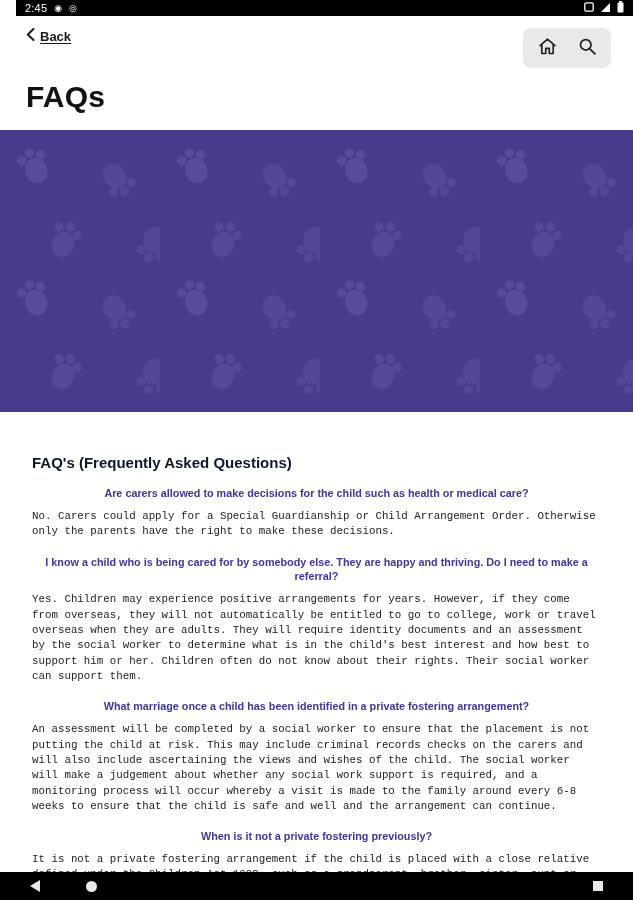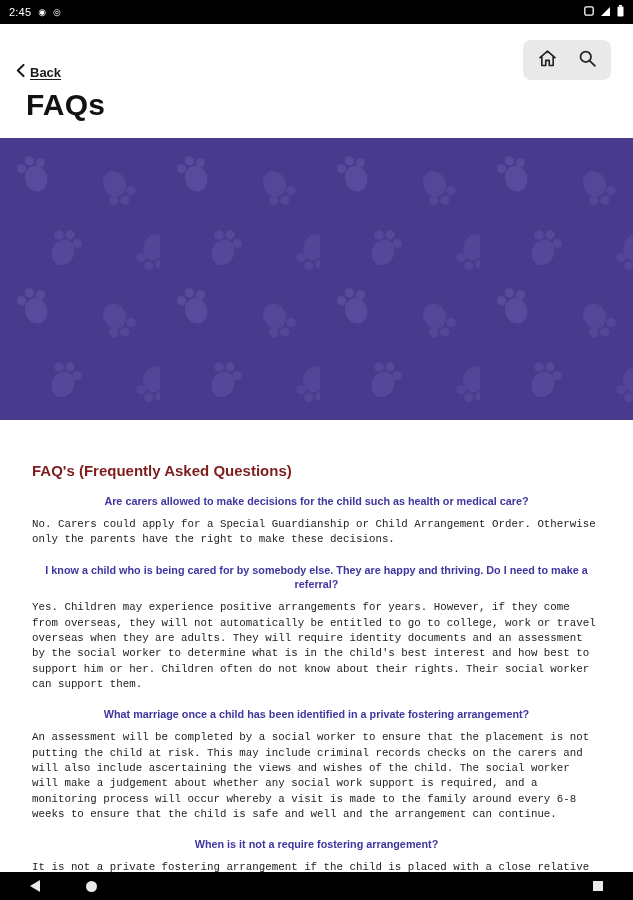--- a/index.html
+++ b/index.html
@@ -6,30 +6,30 @@
   html,body { background:#555; }
   body { font-family:"Liberation Sans", sans-serif; }
   .phone {
     width:633px; height:900px; margin:0 auto; background:#ffffff;
     position:relative; overflow:hidden;
   }
   
   .status-bar {
     height:16px; background:#000; color:#fff;
     display:flex; justify-content:space-between; align-items:center;
-    padding:12px 9px; font-size:11px;
+    padding:4px 9px; font-size:11px;margin-left:16px;
   }
   .sb-left { display:flex; align-items:center; gap:7px; }
   .sb-right { display:flex; align-items:center; gap:6px; }
   .sb-time { font-size:11px; letter-spacing:.2px; }
   .sb-glyph { font-size:9px; line-height:1; color:#fff; }
   
   .header-row {
-    display:flex; justify-content:space-between; align-items:flex-end;
-    padding:12px 22px 0 16px; height:56px; background:#fff;
+    display:flex; justify-content:space-between; align-items:flex-start;
+    padding:12px 22px 0 26px; height:56px; background:#fff;
   }
   .back-btn {
     display:flex; align-items:center; gap:5px; background:none; border:none;
     font-family:"Liberation Sans", sans-serif;
     font-size:13px; font-weight:bold; color:#1a1a1a; cursor:pointer;
     text-decoration:underline; text-underline-offset:2px;
   }
   .back-btn svg { text-decoration:none; }
   .header-pill {
     background:#e9e9ea; border-radius:8px; display:flex; align-items:center;
@@ -41,21 +41,21 @@
   }
   .page-title {
     font-size:30px; font-weight:700; color:#121212;
     padding:8px 26px 16px 26px; letter-spacing:.2px;
   }
   
   .banner { height:282px; width:100%; position:relative; overflow:hidden; background:#483a8d; }
   .banner svg { display:block; }
   
   .content { padding:42px 32px 0 32px; }
-  .section-heading { color:#7f1d1d; font-size:15px; font-weight:bold; margin-bottom:6px; }
+  .section-heading { color:#0f172a; font-size:15px; font-weight:bold; margin-bottom:6px; }
   .q {
     color:#4036a0; font-size:10.8px; font-weight:bold; line-height:1.38;
     margin:15px 0 8px 0;
     text-align:center;
   }
   .a { color:#222; font-size:10.8px; line-height:1.42; margin:0 0 6px 0;font-family:Liberation Mono, monospace; }
   
   .nav-bar {
     position:absolute; bottom:0; left:0; right:0; height:28px; background:#000;
   }
@@ -162,21 +162,21 @@
     <p class="q">Are carers allowed to make decisions for the child such as health or medical care?</p>
     <p class="a">No. Carers could apply for a Special Guardianship or Child Arrangement Order. Otherwise only the parents have the right to make these decisions.</p>
 
     <p class="q">I know a child who is being cared for by somebody else. They are happy and thriving. Do I need to make a referral?</p>
     <p class="a">Yes. Children may experience positive arrangements for years. However, if they come from overseas, they will not automatically be entitled to go to college, work or travel overseas when they are adults. They will require identity documents and an assessment by the social worker to determine what is in the child's best interest and how best to support him or her. Children often do not know about their rights. Their social worker can support them.</p>
 
     <p class="q">What marriage once a child has been identified in a private fostering arrangement?</p>
     <p class="a">An assessment will be completed by a social worker to ensure that the placement is not putting the child at risk. This may include criminal records checks on the carers and will also include ascertaining the views and wishes of the child. The social worker will make a judgement about whether any social work support is required, and a monitoring process will occur whereby a visit is made to the family around every 6-8 weeks to ensure that the child is safe and well and the arrangement can continue.</p>
 
 
-    <p class="q">When is it not a require fostering arrangement?</p>
+    <p class="q">When is it not a private fostering previously?</p>
     <p class="a">It is not a private fostering arrangement if the child is placed with a close relative defined under the Children Act 1989, such as a grandparent, brother, sister, aunt or uncle (whether of 'full blood' or 'half-blood' or by marriage) or...</p>
   </div>
 
   <div class="nav-bar">
     <button class="nav-btn nav-back">
       <span class="tri-left"></span>
     </button>
     <button class="nav-btn nav-home">
       <span class="dot"></span>
     </button>

